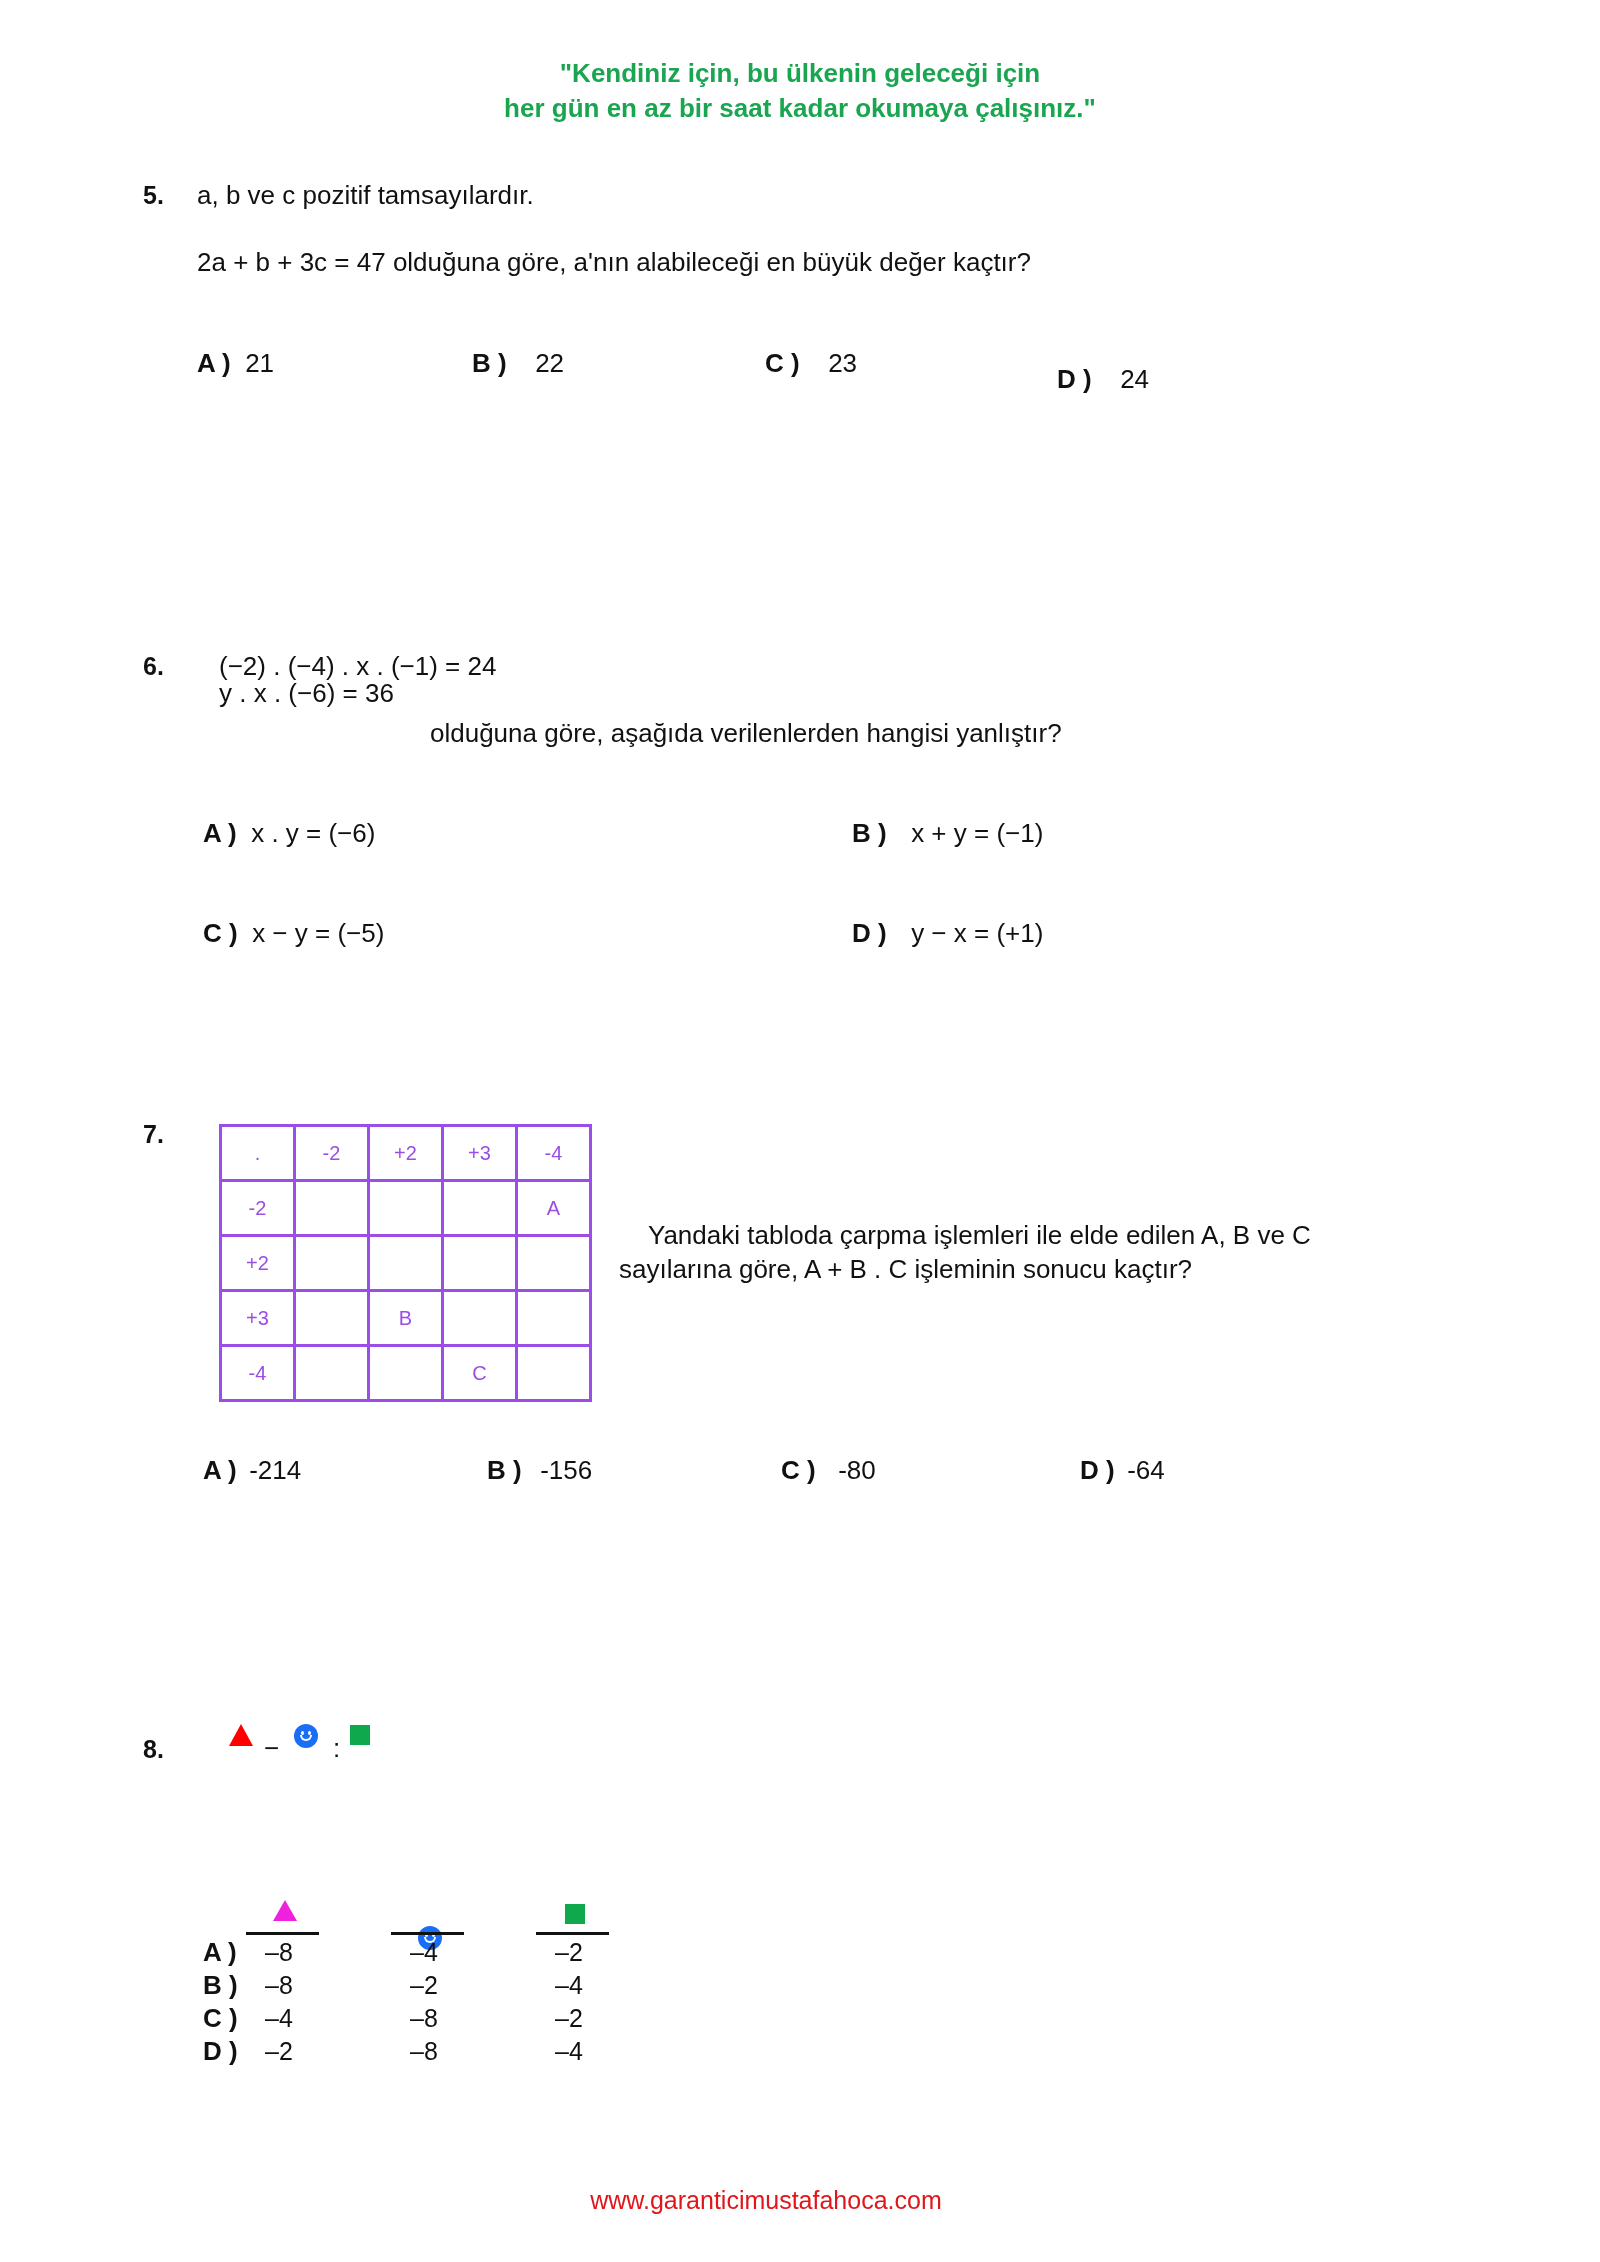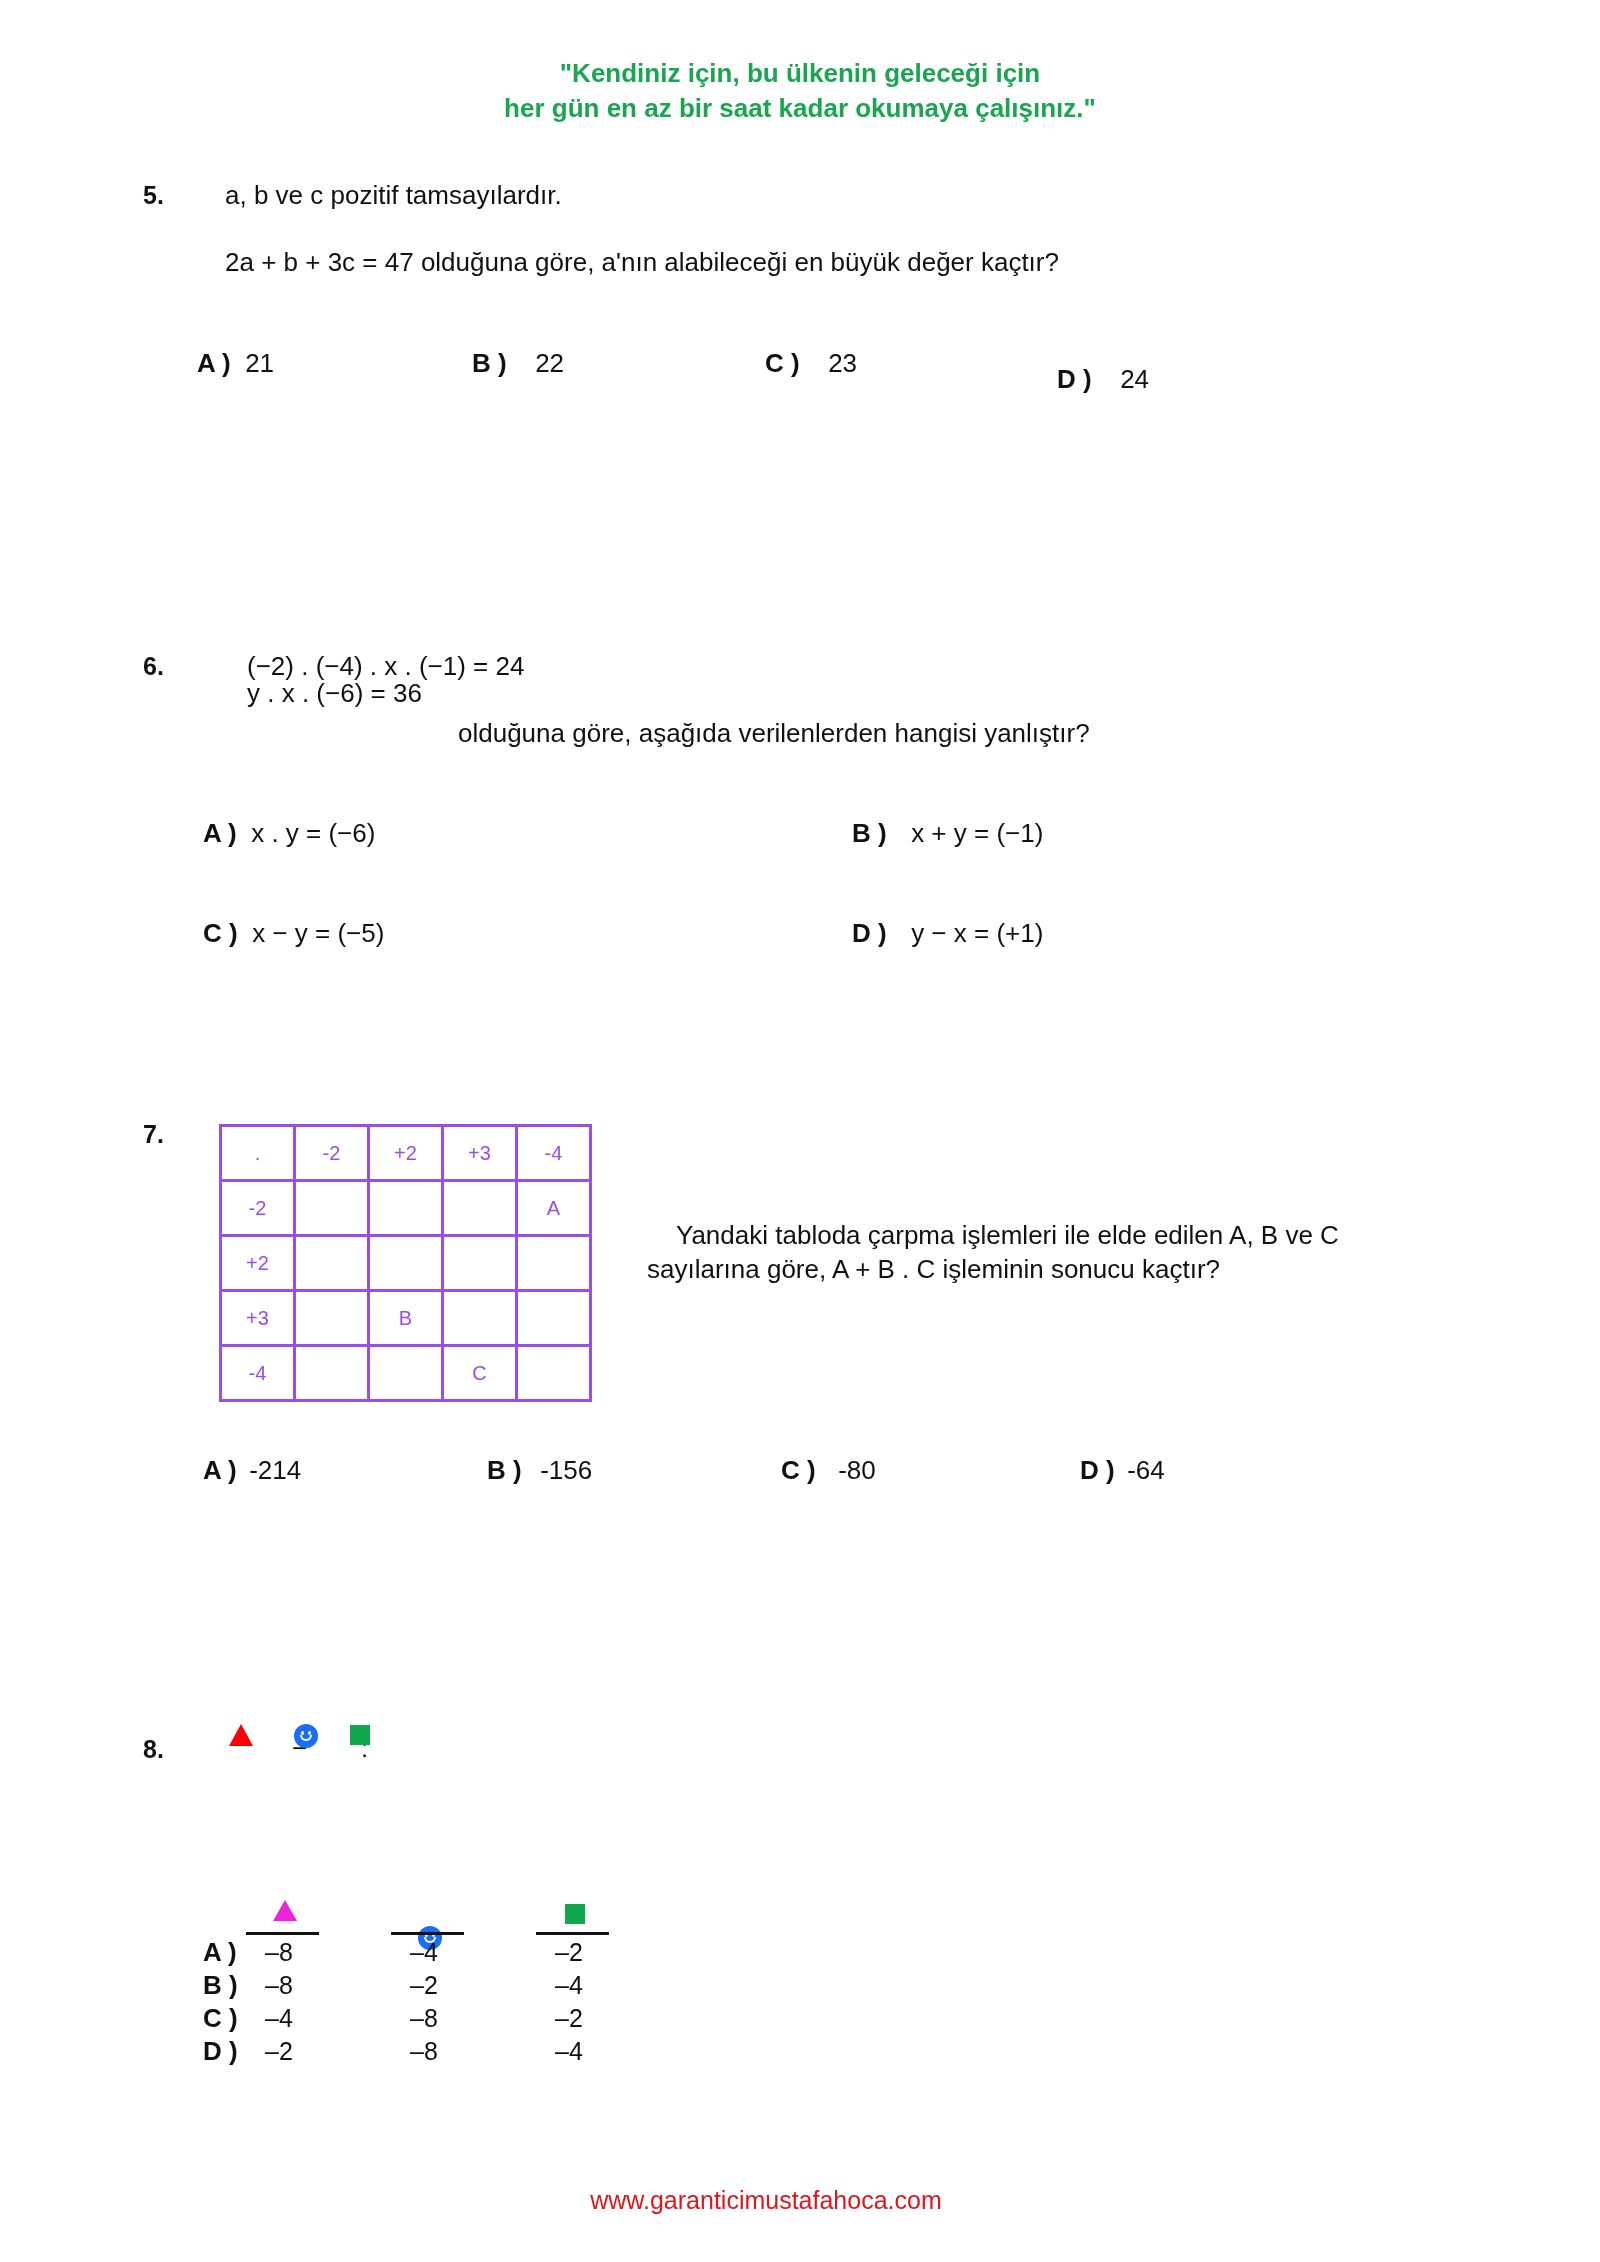--- a/index.html
+++ b/index.html
@@ -1,21 +1,21 @@
 <!DOCTYPE html>
 <html><head>
 <meta charset="utf-8">
 <style>
   html, body { margin:0; padding:0; background:#fff; }
   body { width:1600px; height:2262px; position:relative; overflow:hidden;
          font-family:"Liberation Sans", sans-serif; color:#111; }
   .abs { position:absolute; white-space:nowrap; }
   .motto { left:0; width:1600px; text-align:center; color:#1aa551; font-weight:bold; font-size:26px; line-height:35px; }
   .qnum { font-weight:bold; font-size:25px; }
-  .txt { font-size:26px;margin-left:28px; }
+  .txt { font-size:26px; }
   .opt-l { font-weight:bold; font-size:26px; }
   .opt { font-size:26px; }
   table.grid { position:absolute; left:219px; top:1124px; border-collapse:collapse; }
   table.grid td { width:71px; height:52px; border:3px solid #9b4ee6; text-align:center;
                   vertical-align:middle; color:#9b4ee6; font-size:20px; padding:0; }
   .tri { width:0; height:0; border-left:12px solid transparent; border-right:12px solid transparent; }
   .smiley { width:24px; height:24px; border-radius:50%; background:#1a6ef5; position:relative; }
   .smiley::before, .smiley::after { content:""; position:absolute; top:7px; width:3px; height:4px; background:#fff; border-radius:50%; }
   .smiley::before { left:7px; } .smiley::after { left:14px; }
   .smile { position:absolute; left:6px; top:11px; width:12px; height:6px; border:2px solid #fff; border-top:none; border-radius:0 0 8px 8px; box-sizing:border-box; }

